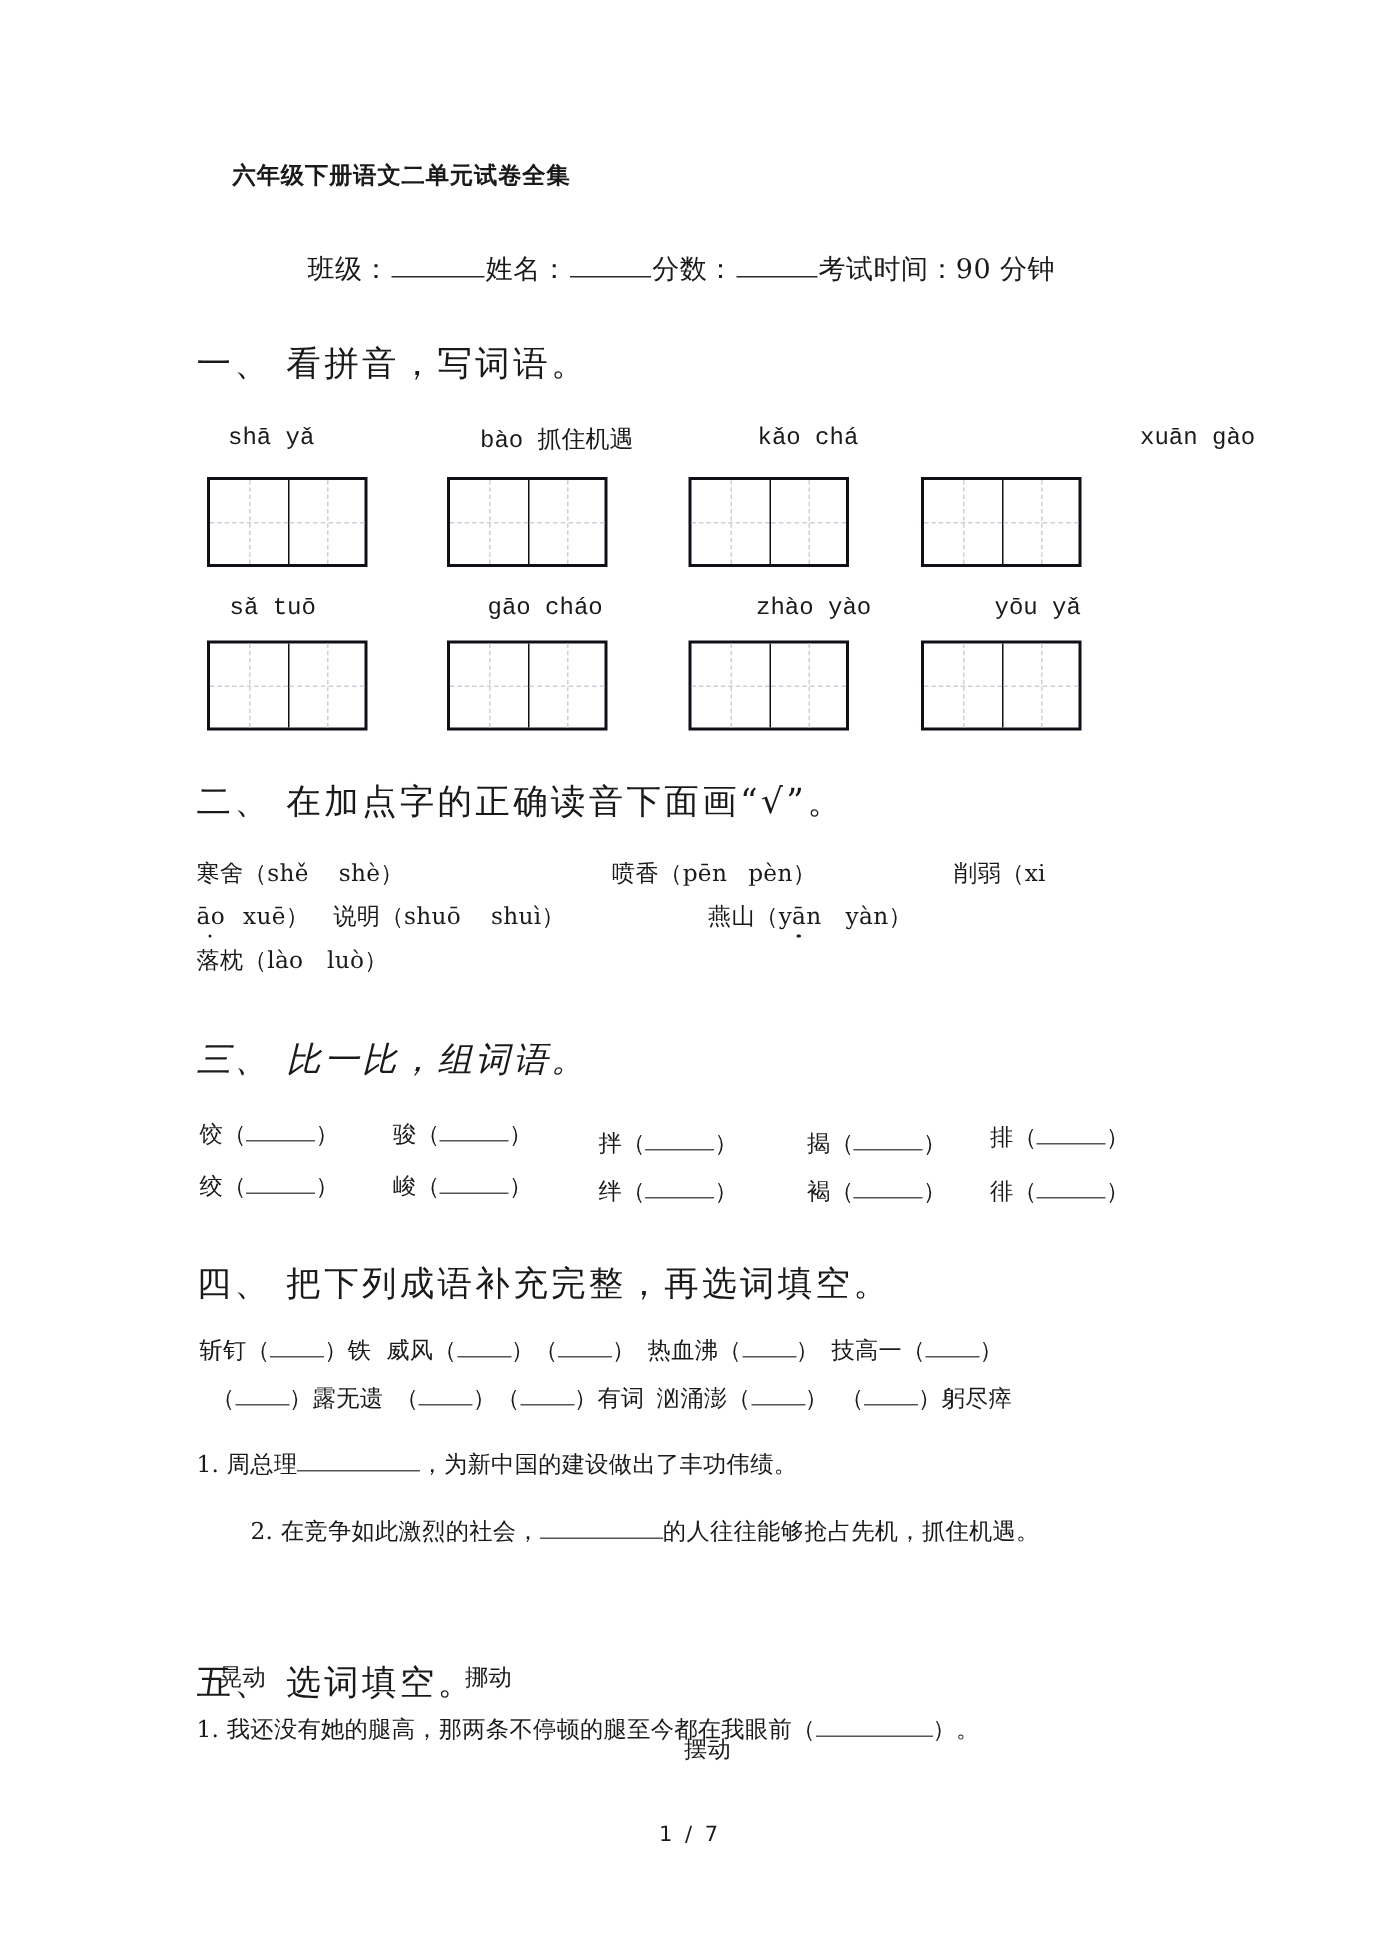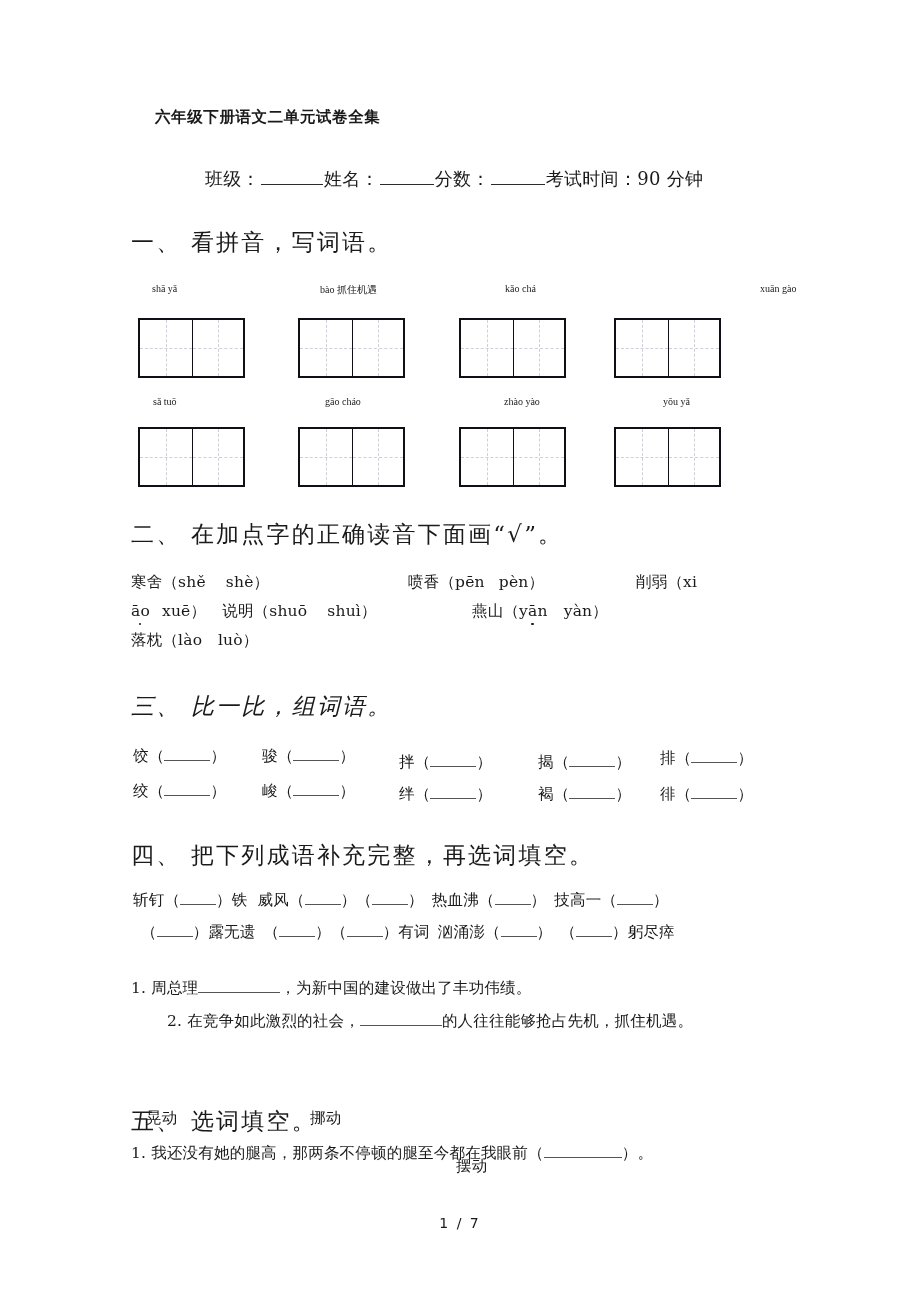--- a/index.html
+++ b/index.html
@@ -68,22 +68,22 @@
   .row {
     position: absolute;
     font-size: 15.5px;
     white-space: nowrap;
     letter-spacing: 0.2px;
   }
 
   
   .py {
     position: absolute;
-    font-family: Liberation Serif, serif;
-    font-size: 10px;
+    font-family: Liberation Mono, monospace;
+    font-size: 16px;
     white-space: nowrap;
   }
 
   
   .grid-box {
     position: absolute;
     width: 107px;
     height: 60px;
     display: flex;
     box-sizing: border-box;
@@ -280,21 +280,21 @@
   <div class="sec-head han" style="left:131px; top:840px;">四、 把下列成语补充完整，再选词填空。</div>
 
   <div class="row han" style="left:133px; top:890px;">
     <span>斩钉（</span><span class="ul ul-s"></span><span>）铁</span><span style="display:inline-block;width:10px;"></span><span>威风（</span><span class="ul ul-s"></span><span>）（</span><span class="ul ul-s"></span><span>）</span><span style="display:inline-block;width:8px;"></span><span>热血沸（</span><span class="ul ul-s"></span><span>）</span><span style="display:inline-block;width:8px;"></span><span>技高一（</span><span class="ul ul-s"></span><span>）</span>
   </div>
 
   <div class="row han" style="left:141px; top:922px;">
     <span>（</span><span class="ul ul-s"></span><span>）露无遗</span><span style="display:inline-block;width:8px;"></span><span>（</span><span class="ul ul-s"></span><span>）（</span><span class="ul ul-s"></span><span>）有词</span><span style="display:inline-block;width:8px;"></span><span>汹涌澎（</span><span class="ul ul-s"></span><span>）</span><span style="display:inline-block;width:8px;"></span><span>（</span><span class="ul ul-s"></span><span>）躬尽瘁</span>
   </div>
 
-  <div class="row han" style="left:131px; top:966px;margin-top:12px;">
+  <div class="row han" style="left:131px; top:966px;">
     <span>1.</span><span style="display:inline-block;width:5px;"></span><span>周总理</span><span class="ul ul-xxl"></span><span>，为新中国的建设做出了丰功伟绩。</span>
   </div>
 
   <div class="row han" style="left:131px; top:1011px;margin-left:36px;">
     <span>2.</span><span style="display:inline-block;width:5px;"></span><span>在竞争如此激烈的社会，</span><span class="ul ul-xxl"></span><span>的人往往能够抢占先机，抓住机遇。</span>
   </div>
 
   <div class="sec-head han" style="left:131px; top:1106px;">五、 选词填空。</div>
 
   <div class="row han" style="left:146px; top:1108px;">晃动</div>

